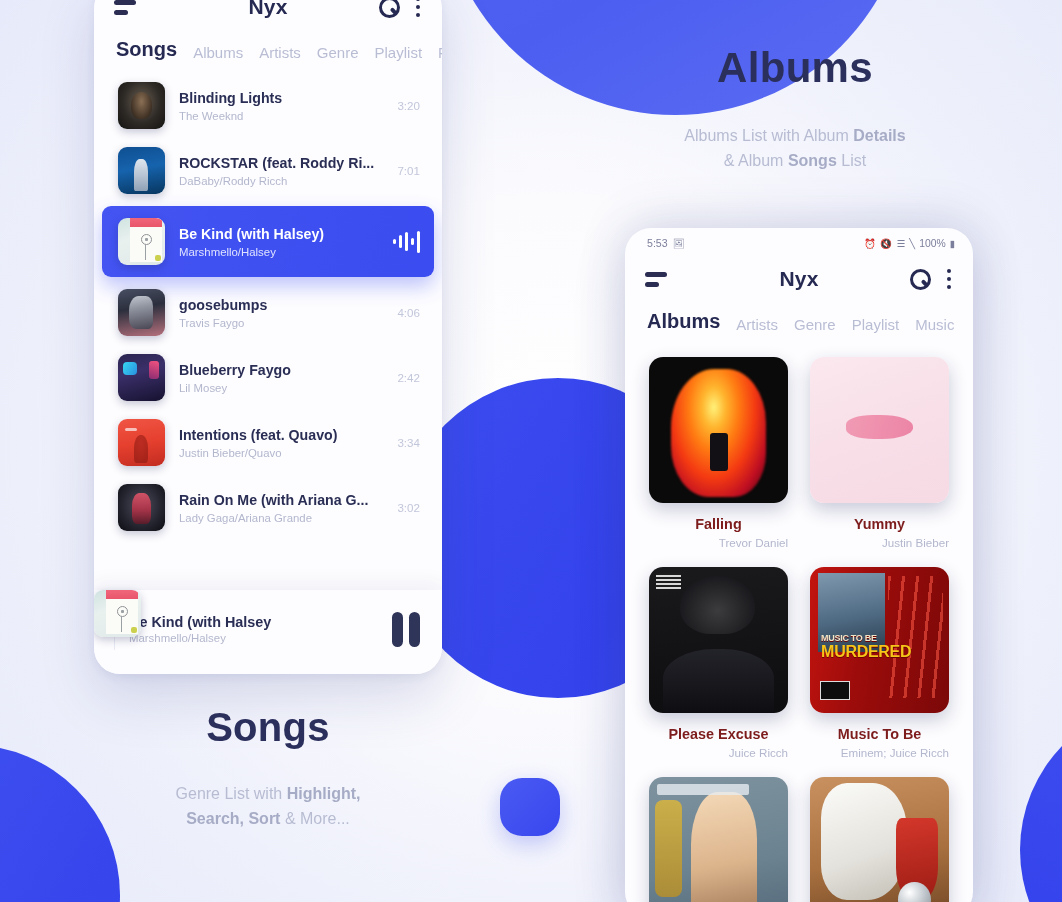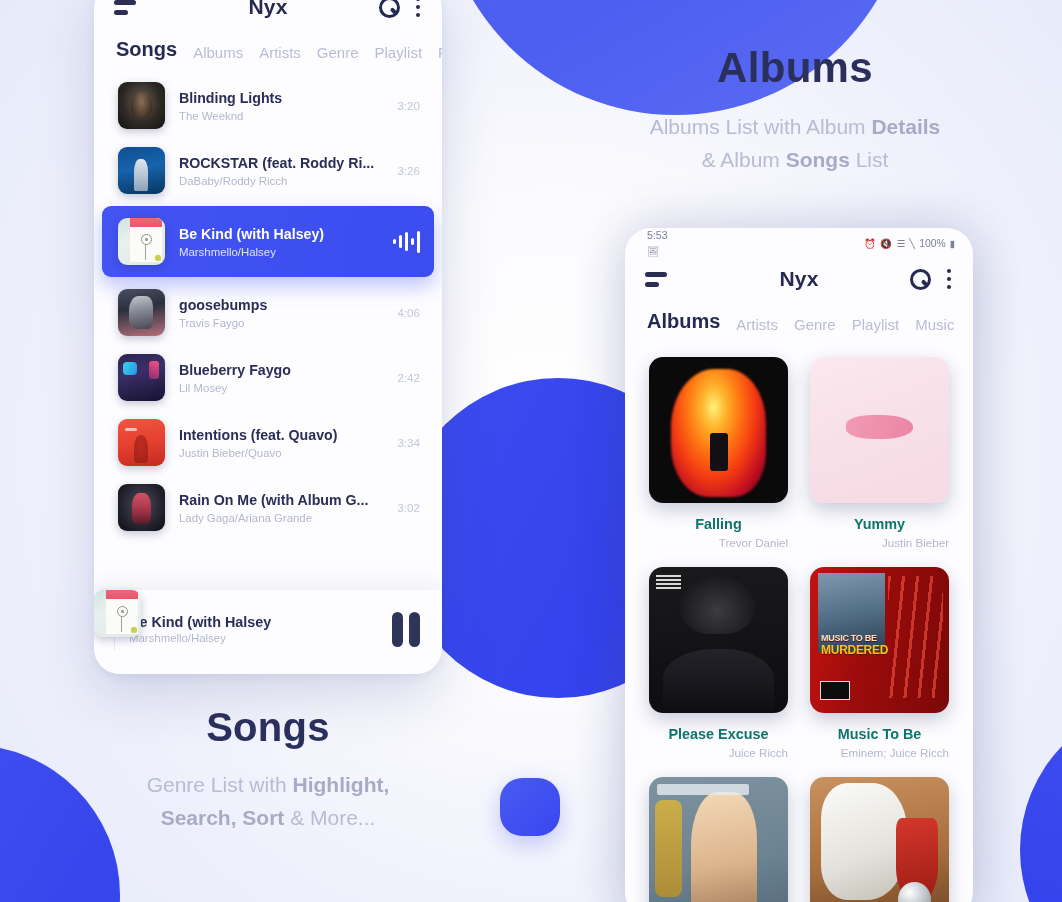--- a/index.html
+++ b/index.html
@@ -167,59 +167,59 @@
     border-radius: 26px;
     box-shadow: 0 -6px 48px rgba(44,54,130,.15), 0 18px 54px rgba(44,54,130,.16);
     overflow: hidden;
   }
   .statusbar {
     height: 26px;
     display: flex; align-items: center;
     padding: 4px 18px 0 22px;
     font-size: 10.6px; color: #7b7f9b;
   }
-  .sb-left { display: flex; align-items: flex-start; gap: 5px; flex-direction: column; }
+  .sb-left { display: flex; align-items: center; gap: 5px; }
   .sb-right { margin-left: auto; display: flex; align-items: center; gap: 4px; font-size: 10.4px; }
   .sb-ico { font-size: 9.6px; color: #7b7f9b; letter-spacing: 0; }
   .albums-grid {
     display: grid;
     grid-template-columns: 1fr 1fr;
     gap: 18px 22px;
     padding: 14px 24px 0 24px;
   }
   .album-card { cursor: pointer; }
   .album-art {
     width: 100%; height: 146px;
     border-radius: 14px;
     box-shadow: 0 7px 18px rgba(35,40,90,.24);
     overflow: hidden;
     position: relative;
   }
   .album-name {
     text-align: center; margin-top: 13px;
-    font-size: 14.4px; font-weight: bold; color: #0f766e;
+    font-size: 14.4px; font-weight: bold; color: #7f1d1d;
     white-space: nowrap; overflow: hidden; text-overflow: ellipsis;
   }
   .album-artist {
     text-align: right; margin-top: 4px;
     font-size: 11.6px; color: #b3b7cd;
     white-space: nowrap; overflow: hidden; text-overflow: ellipsis;
   }
 
   
   .caption { position: absolute; text-align: center; }
   #caption-songs { left: 96px; top: 705px; width: 344px; }
   #caption-albums { left: 600px; top: 44px; width: 390px; }
   .caption-title {
     font-size: 40px; font-weight: bold; color: #2b2f5c; letter-spacing: .3px;
   }
   #caption-albums .caption-title { font-size: 42px; }
   .caption-sub {
-    margin-top: 19px;
-    font-size: 21px; line-height: 1.55;
+    margin-top: 32px;
+    font-size: 16px; line-height: 1.55;
     color: #b7bcd2; font-weight: normal; text-align: center;
   }
   .caption-sub b { color: #a7acc6; font-weight: bold; }
 
   
   .aw { position: absolute; inset: 0; }
 
   .aw-weeknd { background: radial-gradient(ellipse at 50% 42%, #6a6052 0%, #2e2a26 55%, #141311 100%); }
   .aw-weeknd::after {
     content: ""; position: absolute; left: 28%; top: 22%; width: 44%; height: 56%;
@@ -341,21 +341,21 @@
     content: ""; position: absolute; right: 4%; top: 6%; width: 40%; height: 84%;
     background: repeating-linear-gradient(96deg, rgba(255,90,70,.55) 0 3px, rgba(120,6,6,0) 3px 14px);
   }
   .mus-txt {
     position: absolute; left: 8%; top: 46%; width: 56%;
     font-size: 9px; font-weight: bold; line-height: 1.05;
     color: #f0e6c8; z-index: 3;
     text-shadow: 0 1px 0 #6d0404;
     letter-spacing: -.3px;
   }
-  .mus-txt span { display: block; color: #f5c518; font-size: 12px; }
+  .mus-txt span { display: block; color: #f5c518; font-size: 16px; }
   .mus-pa {
     position: absolute; left: 7%; bottom: 9%;
     width: 22%; height: 13%;
     background: #0d0d0d;
     z-index: 3;
     border: 1px solid #ddd;
   }
   .aw-dualipa { background: linear-gradient(170deg, #7e939f 0%, #6b8290 60%, #54697a 100%); }
   .aw-dualipa::before {
     content: ""; position: absolute; left: 30%; top: 10%; width: 48%; height: 90%;
@@ -441,21 +441,21 @@
           <div class="song-dur">3:20</div>
         </div>
         <div class="song-row">
           <div class="art">
             <div class="aw aw-rockstar"></div>
           </div>
           <div class="song-meta">
             <div class="song-title">ROCKSTAR (feat. Roddy Ri...</div>
             <div class="song-artist">DaBaby/Roddy Ricch</div>
           </div>
-          <div class="song-dur">3:26</div>
+          <div class="song-dur">7:01</div>
         </div>
         <div class="song-row active">
           <div class="art">
             <div class="aw aw-bekind">
               <div class="bk-flower"></div>
               <div class="bk-stem"></div>
               <div class="bk-dot"></div>
             </div>
           </div>
           <div class="song-meta">
@@ -498,21 +498,21 @@
             <div class="song-title">Intentions (feat. Quavo)</div>
             <div class="song-artist">Justin Bieber/Quavo</div>
           </div>
           <div class="song-dur">3:34</div>
         </div>
         <div class="song-row">
           <div class="art">
             <div class="aw aw-rainonme"></div>
           </div>
           <div class="song-meta">
-            <div class="song-title">Rain On Me (with Album G...</div>
+            <div class="song-title">Rain On Me (with Ariana G...</div>
             <div class="song-artist">Lady Gaga/Ariana Grande</div>
           </div>
           <div class="song-dur">3:02</div>
         </div>
       </div>
 
     <div class="nowplaying">
       <div class="art aw">
         <div class="aw aw-bekind"></div>
         <div class="bk-flower"></div>

